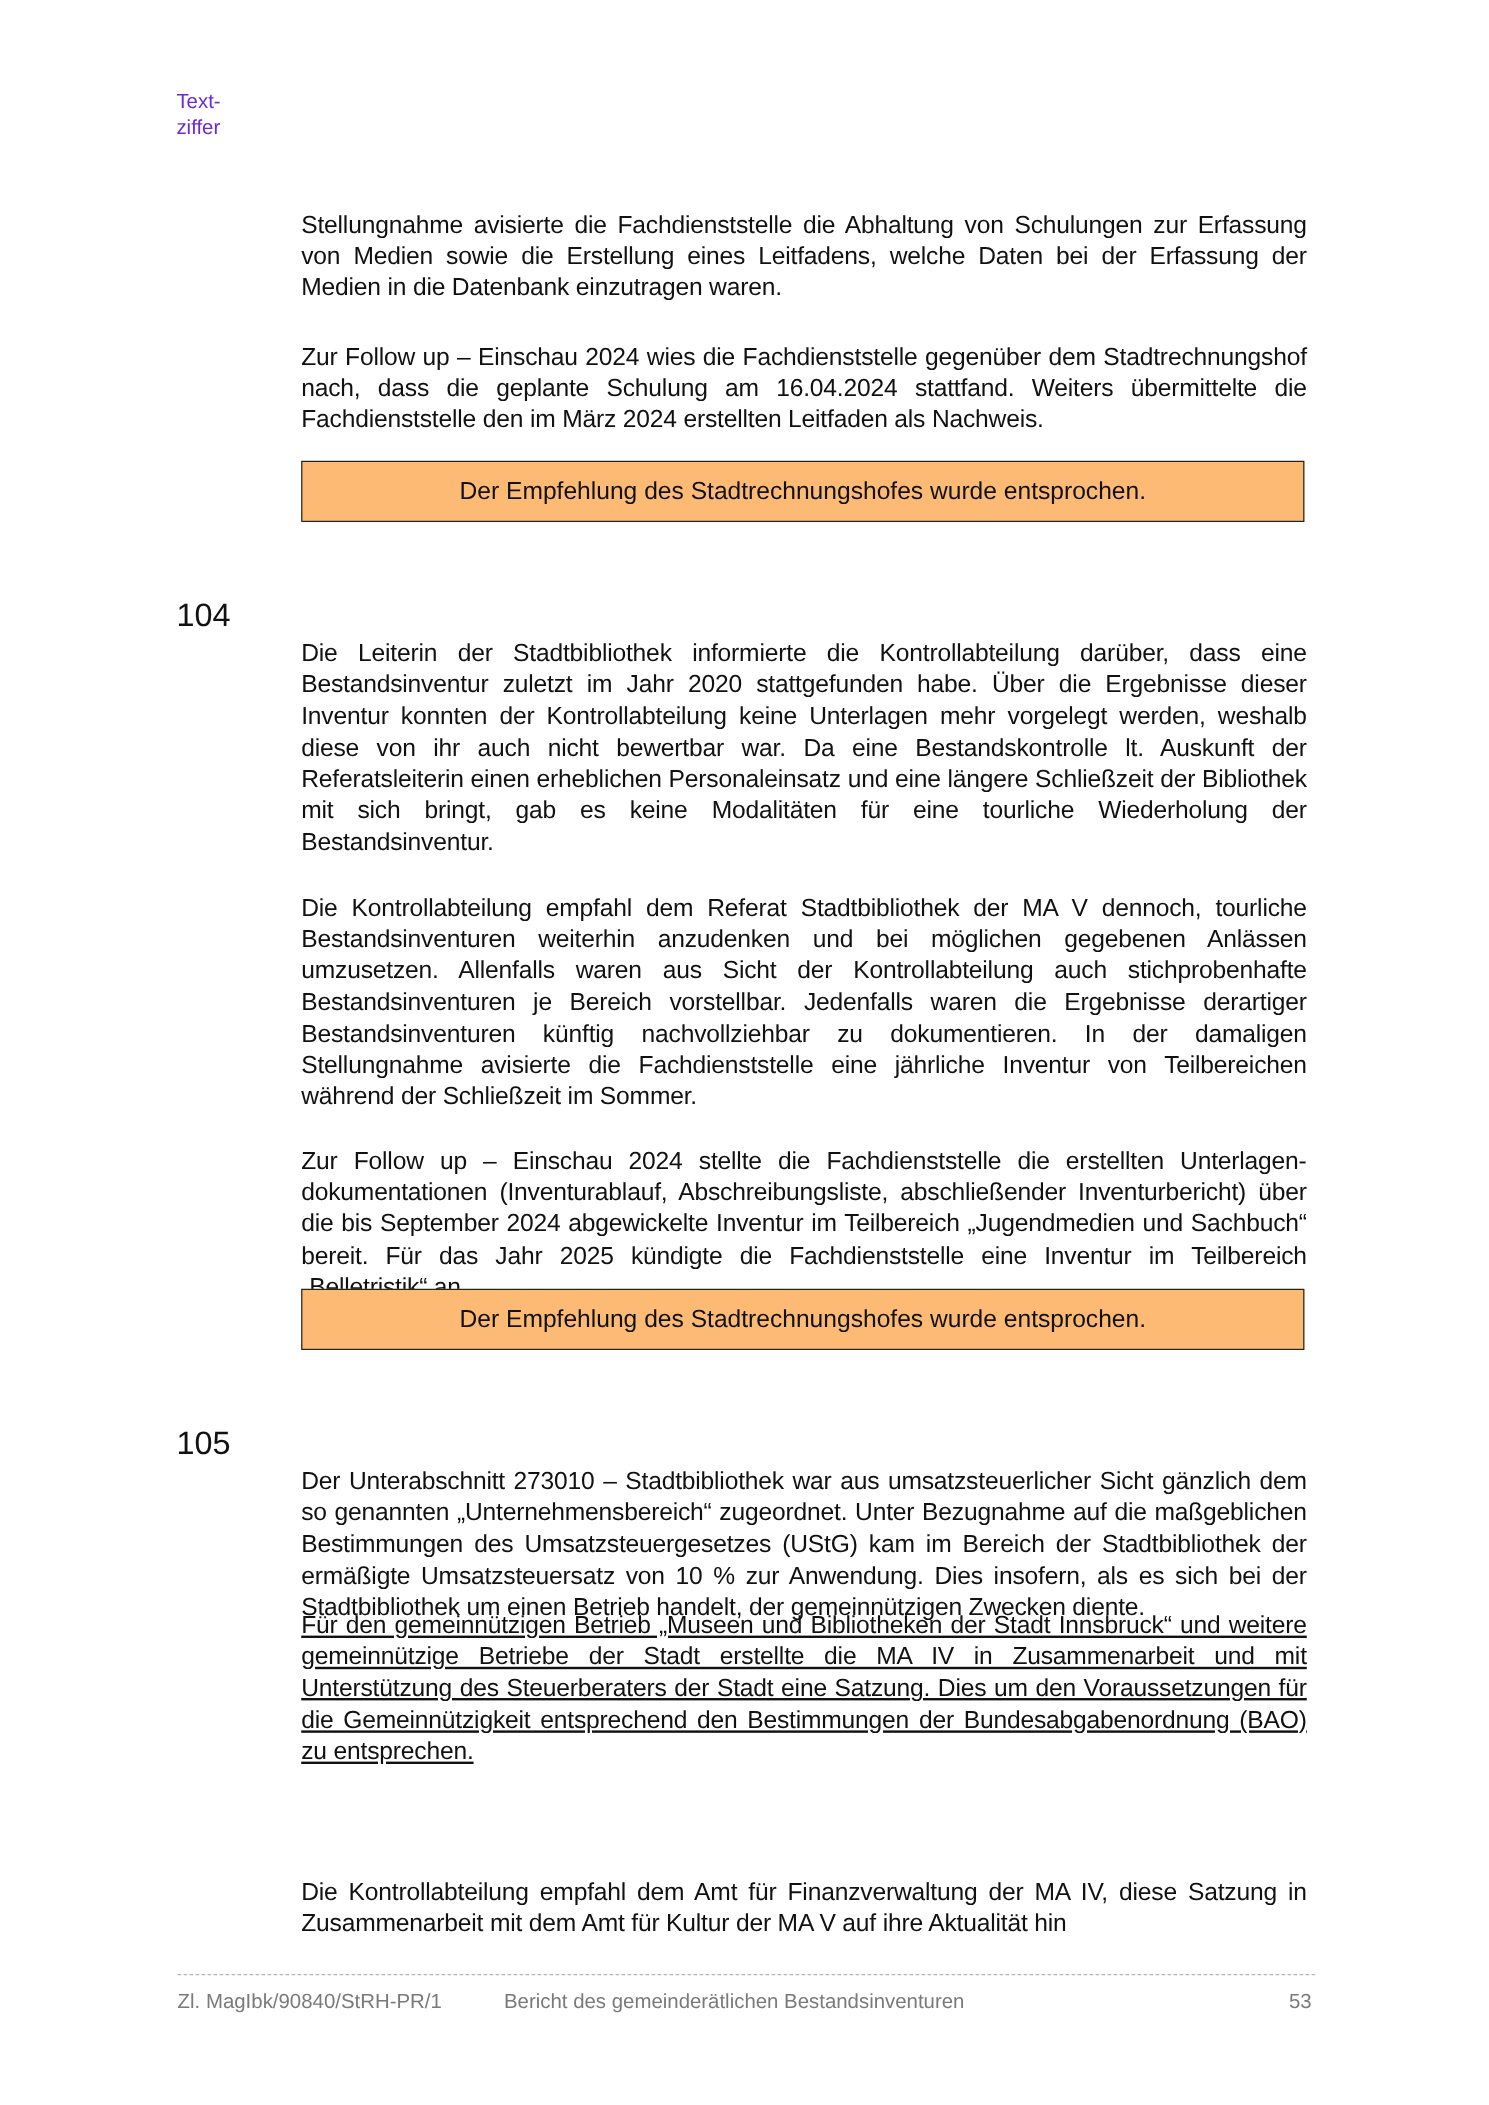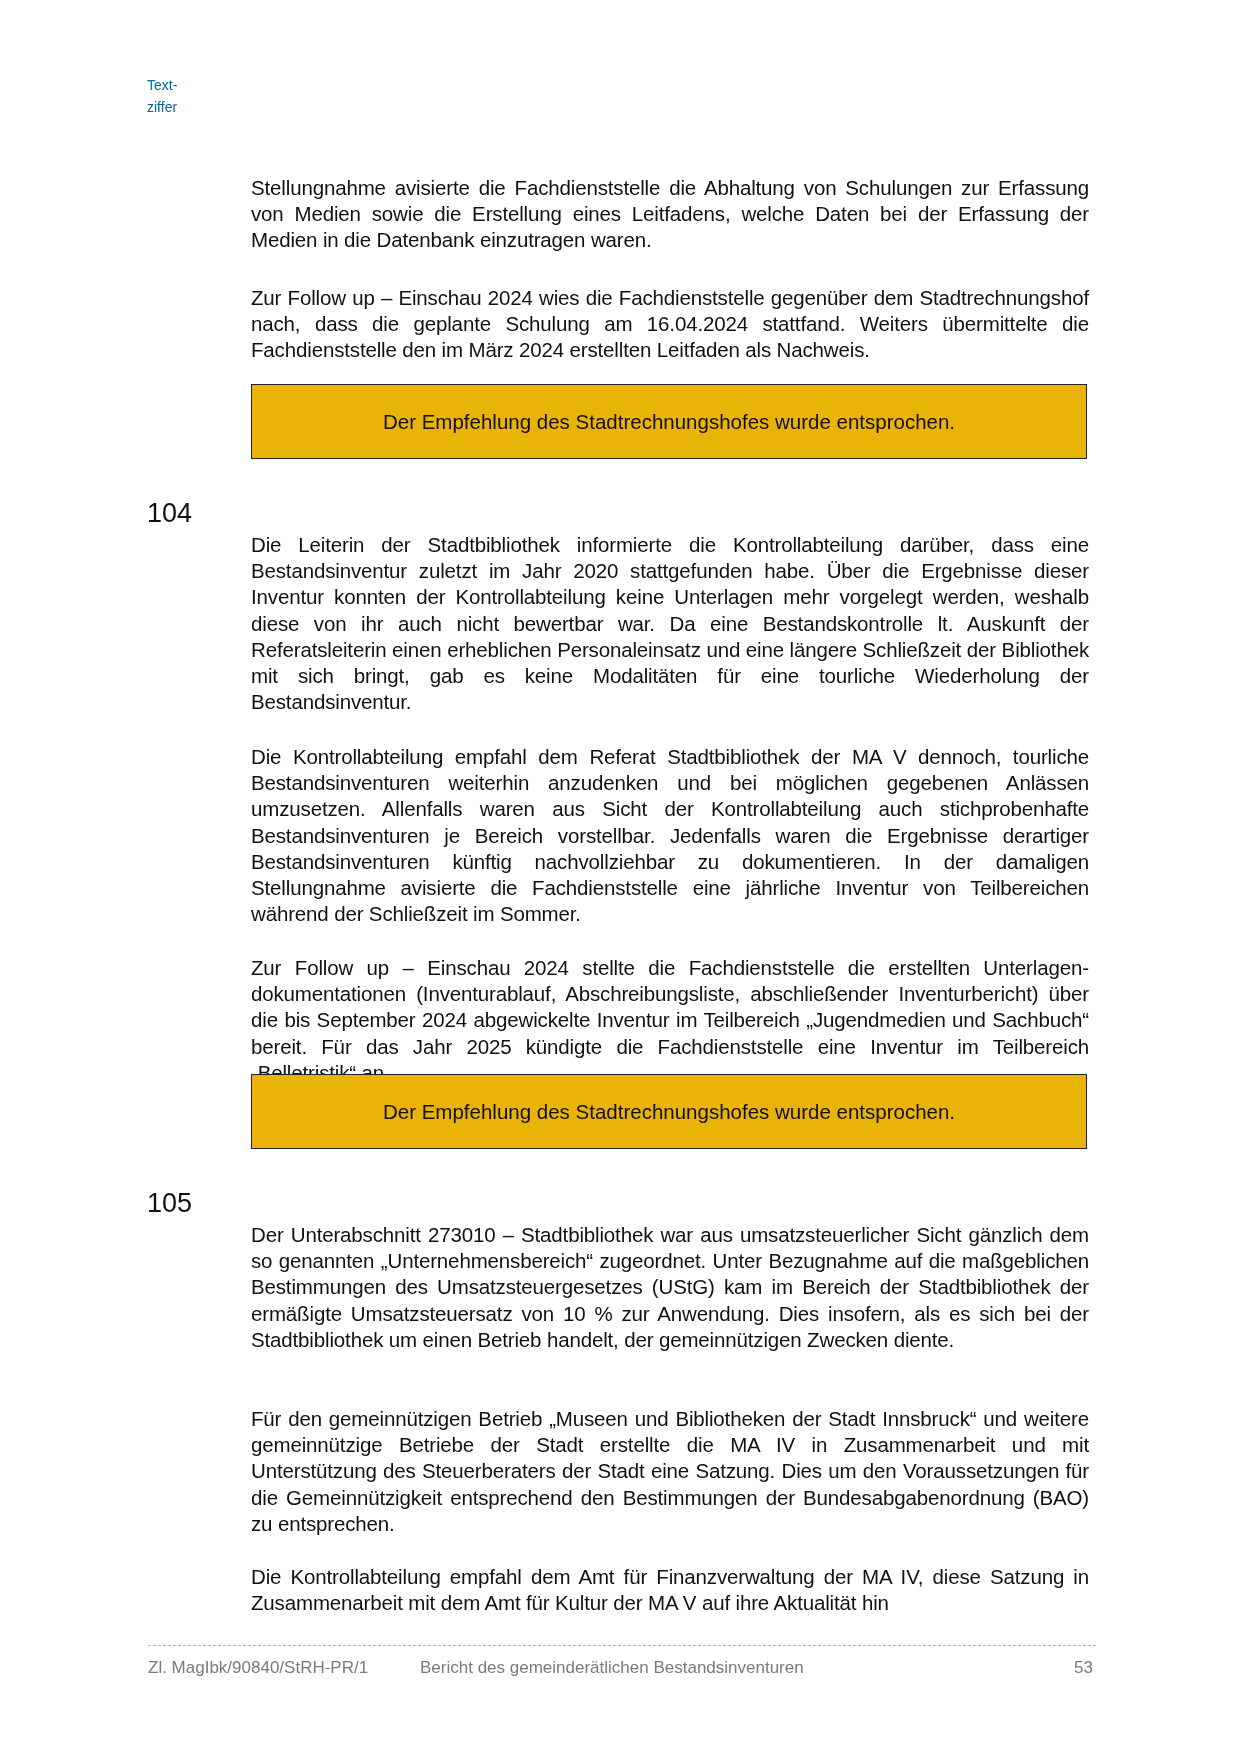--- a/index.html
+++ b/index.html
@@ -12,23 +12,23 @@
       height: 1754px;
       position: relative;
       font-family: "Liberation Sans", sans-serif;
       color: #111111;
       overflow: hidden;
     }
     .margin-label {
       position: absolute;
       left: 147px;
       top: 74px;
-      font-size: 14px;
+      font-size: 17px;
       line-height: 22px;
-      color: #0369a1;
+      color: #6d28d9;
     }
     .block {
       position: absolute;
       left: 251px;
       width: 838px;
       font-size: 20.5px;
       line-height: 26.2px;
       text-align: justify;
       letter-spacing: -0.15px;
       margin-top: 32px;
@@ -39,22 +39,22 @@
     .tz {
       position: absolute;
       left: 147px;
       font-size: 27px;
       line-height: 26.2px;
     }
     .result-box {
       position: absolute;
       left: 251px;
       width: 836px;
-      height: 75px;
-      background: #eab308;
+      height: 51px;
+      background: #fdba74;
       border: 1.5px solid #222222;
       display: flex;
       align-items: center;
       justify-content: center;
       font-size: 20.5px;
       box-sizing: border-box;
     }
     .footer-rule {
       position: absolute;
       left: 148px;
@@ -104,21 +104,21 @@
   <p>Zur Follow up – Einschau 2024 stellte die Fachdienststelle die erstellten Unterlagen­dokumentationen (Inventurablauf, Abschreibungsliste, abschließender Inventurbe­richt) über die bis September 2024 abgewickelte Inventur im Teilbereich „Jugend­medien und Sachbuch“ bereit. Für das Jahr 2025 kündigte die Fachdienststelle eine Inventur im Teilbereich „Belletristik“ an.</p>
 </div>
 <div class="result-box" style="top:1074px;">
   <span>Der Empfehlung des Stadtrechnungshofes wurde entsprochen.</span>
 </div>
 
 <div class="tz" style="top:1190px;">105</div>
 <div class="block" style="top:1190px;">
   <p>Der Unterabschnitt 273010 – Stadtbibliothek war aus umsatzsteuerlicher Sicht gänzlich dem so genannten „Unternehmensbereich“ zugeordnet. Unter Bezugnah­me auf die maßgeblichen Bestimmungen des Umsatzsteuergesetzes (UStG) kam im Bereich der Stadtbibliothek der ermäßigte Umsatzsteuersatz von 10 % zur Anwendung. Dies insofern, als es sich bei der Stadtbibliothek um einen Betrieb handelt, der gemeinnützigen Zwecken diente.</p>
 </div>
-<div class="block" style="top:1374px;">
+<div class="block" style="top:1310px;text-decoration:underline;">
   <p>Für den gemeinnützigen Betrieb „Museen und Bibliotheken der Stadt Innsbruck“ und weitere gemeinnützige Betriebe der Stadt erstellte die MA IV in Zusammenarbeit und mit Unterstützung des Steuerberaters der Stadt eine Satzung. Dies um den Voraussetzungen für die Gemeinnützigkeit entsprechend den Bestimmungen der Bundesabgabenordnung (BAO) zu entsprechen.</p>
 </div>
 <div class="block" style="top:1532px;">
   <p>Die Kontrollabteilung empfahl dem Amt für Finanzverwaltung der MA IV, diese Satzung in Zusammenarbeit mit dem Amt für Kultur der MA V auf ihre Aktualität hin</p>
 </div>
 
 <div class="footer-rule"></div>
 <div class="footer">
   <span class="ref">Zl. MagIbk/90840/StRH-PR/1</span>
   <span class="title">Bericht des gemeinderätlichen Bestandsinventuren</span>

